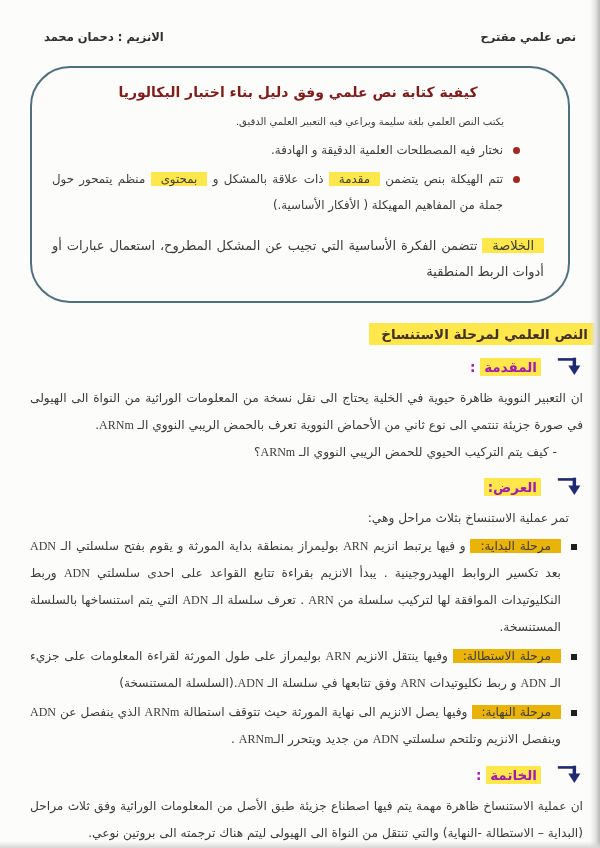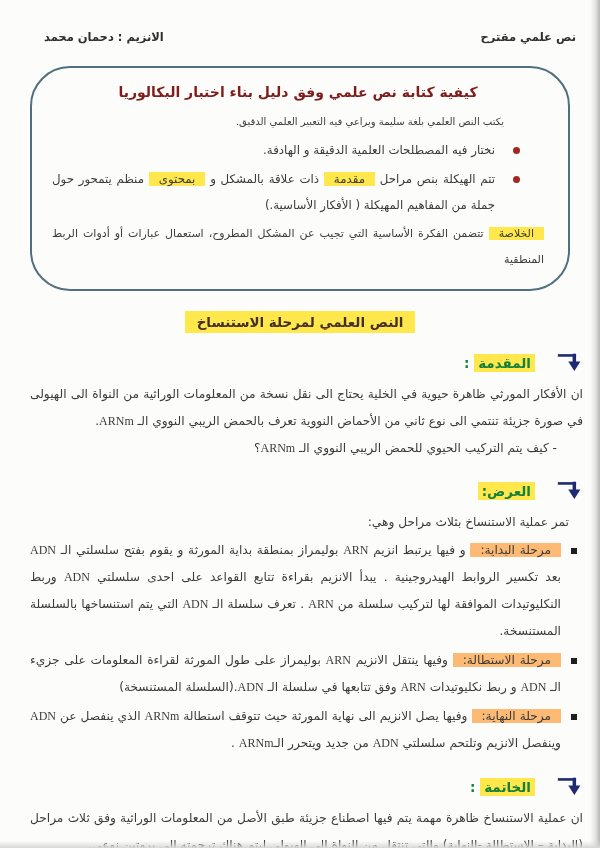--- a/index.html
+++ b/index.html
@@ -14,37 +14,37 @@
   .edge-bottom{position:absolute;bottom:0;left:0;width:100%;height:7px;
     background:linear-gradient(to top,#d8d8d6,rgba(255,255,255,0));pointer-events:none;}
 
   .hdr{display:flex;justify-content:space-between;align-items:flex-start;
     padding:30px 24px 0 44px;font-size:11.5px;font-weight:bold;color:#2f2f2f;}
 
   .guide-box{margin:22px 30px 0 30px;border:2px solid #51707f;border-radius:40px;
     padding:12px 24px 16px 20px;}
   .box-title{text-align:center;font-weight:bold;font-size:14px;color:#7f1d1d;margin:4px 0 10px;}
   .box-lead{font-size:10px;line-height:24px;padding-right:40px;}
-  .box-item{display:flex;gap:18px;padding-right:24px;line-height:26px;font-size:11.8px;margin-top:3px;}
+  .box-item{display:flex;gap:10px;padding-right:24px;line-height:26px;font-size:11.8px;margin-top:3px;}
   .dot{width:7px;height:7px;border-radius:50%;background:#a22722;margin-top:10px;flex:none;}
   .box-item .txt{flex:1;text-align:justify;}
-  .box-summary{font-size:11px;line-height:26px;margin-top:3px;text-align:justify;}
+  .box-summary{font-size:13px;line-height:26px;margin-top:15px;text-align:justify;}
 
   .hl{padding:0 10px;}
   .hl-yellow{background:#ffe74c;}
-  .hl-pink{background:#fdba74;}
+  .hl-pink{background:#eab308;}
   .latin{font-family:"Liberation Serif",serif;font-size:12px;direction:ltr;unicode-bidi:embed;}
 
-  .main-title-row{text-align:center;margin-top:20px;}
+  .main-title-row{margin-top:20px;}
   .main-title{display:inline-block;font-size:13.5px;font-weight:bold;color:#43302b;
     background:#ffe74c;padding:3px 12px;}
 
   .sec{margin:8px 17px 0 30px;}
-  .sec-head{display:flex;align-items:center;gap:20px;font-weight:bold;font-size:13.5px;
-    color:#15803d;margin:18px 0 6px;}
+  .sec-head{display:flex;align-items:center;gap:14px;font-weight:bold;font-size:13.5px;
+    color:#a21caf;margin:10px 0 6px;}
   .sec-head .hl{padding:1px 4px;}
   .arrow-ic{flex:none;margin-left:2px;}
   .para{font-size:12.2px;line-height:27px;text-align:justify;text-align-last:auto;}
   .question{font-size:12.2px;line-height:26px;padding-right:26px;margin-top:0;}
   .lead-line{font-size:12.2px;line-height:26px;padding-right:14px;}
   .stage{display:flex;gap:10px;margin-top:2px;padding-right:6px;}
   .sq{width:6px;height:6px;background:#1f1f1f;margin-top:11px;flex:none;}
   .stage .txt{flex:1;font-size:12.2px;line-height:27px;text-align:justify;}
 </style>
 </head>
@@ -59,41 +59,41 @@
 
   <div class="guide-box">
     <div class="box-title">كيفية كتابة نص علمي وفق دليل بناء اختبار البكالوريا</div>
     <div class="box-lead">يكتب النص العلمي بلغة سليمة ويراعي فيه التعبير العلمي الدقيق.</div>
     <div class="box-item">
       <span class="dot"></span>
       <div class="txt"><span>نختار فيه المصطلحات العلمية الدقيقة و الهادفة.</span></div>
     </div>
     <div class="box-item">
       <span class="dot"></span>
-      <div class="txt"><span>تتم الهيكلة بنص مراحل </span><span class="hl hl-yellow">مقدمة</span><span> ذات علاقة بالمشكل و </span><span class="hl hl-yellow">بمحتوى</span><span> منظم يتمحور حول جملة من المفاهيم المهيكلة ( الأفكار الأساسية.)</span></div>
+      <div class="txt"><span>تتم الهيكلة بنص يتضمن </span><span class="hl hl-yellow">مقدمة</span><span> ذات علاقة بالمشكل و </span><span class="hl hl-yellow">بمحتوى</span><span> منظم يتمحور حول جملة من المفاهيم المهيكلة ( الأفكار الأساسية.)</span></div>
     </div>
     <div class="box-summary"><span class="hl hl-yellow">الخلاصة</span><span> تتضمن الفكرة الأساسية التي تجيب عن المشكل المطروح، استعمال عبارات أو أدوات الربط المنطقية</span></div>
   </div>
 
   <div class="main-title-row">
     <span class="main-title">النص العلمي لمرحلة الاستنساخ</span>
   </div>
 
   <div class="sec">
     <div class="sec-head">
       <span class="arrow-ic">
         <svg width="26" height="21" viewBox="0 0 30 24">
           <path d="M1 5 H22" stroke="#202a72" stroke-width="3" fill="none"></path>
           <path d="M20 3 V13" stroke="#202a72" stroke-width="4" fill="none"></path>
           <polygon points="13,12 27,12 20,23" fill="#202a72"></polygon>
         </svg>
       </span>
       <span><span class="hl hl-yellow">المقدمة</span><span> :</span></span>
     </div>
-    <div class="para"><span>ان الأفكار المورثي ظاهرة حيوية في الخلية يحتاج الى نقل نسخة من المعلومات الوراثية من النواة الى الهيولى في صورة جزيئة تنتمي الى نوع ثاني من الأحماض النووية تعرف بالحمض الريبي النووي الـ </span><span class="latin" dir="ltr">ARNm</span><span>.</span></div>
+    <div class="para"><span>ان التعبير النووية ظاهرة حيوية في الخلية يحتاج الى نقل نسخة من المعلومات الوراثية من النواة الى الهيولى في صورة جزيئة تنتمي الى نوع ثاني من الأحماض النووية تعرف بالحمض الريبي النووي الـ </span><span class="latin" dir="ltr">ARNm</span><span>.</span></div>
     <div class="question"><span>- كيف يتم التركيب الحيوي للحمض الريبي النووي الـ </span><span class="latin" dir="ltr">ARNm</span><span>؟</span></div>
   </div>
 
   <div class="sec">
     <div class="sec-head">
       <span class="arrow-ic">
         <svg width="26" height="21" viewBox="0 0 30 24">
           <path d="M1 5 H22" stroke="#202a72" stroke-width="3" fill="none"></path>
           <path d="M20 3 V13" stroke="#202a72" stroke-width="4" fill="none"></path>
           <polygon points="13,12 27,12 20,23" fill="#202a72"></polygon>

